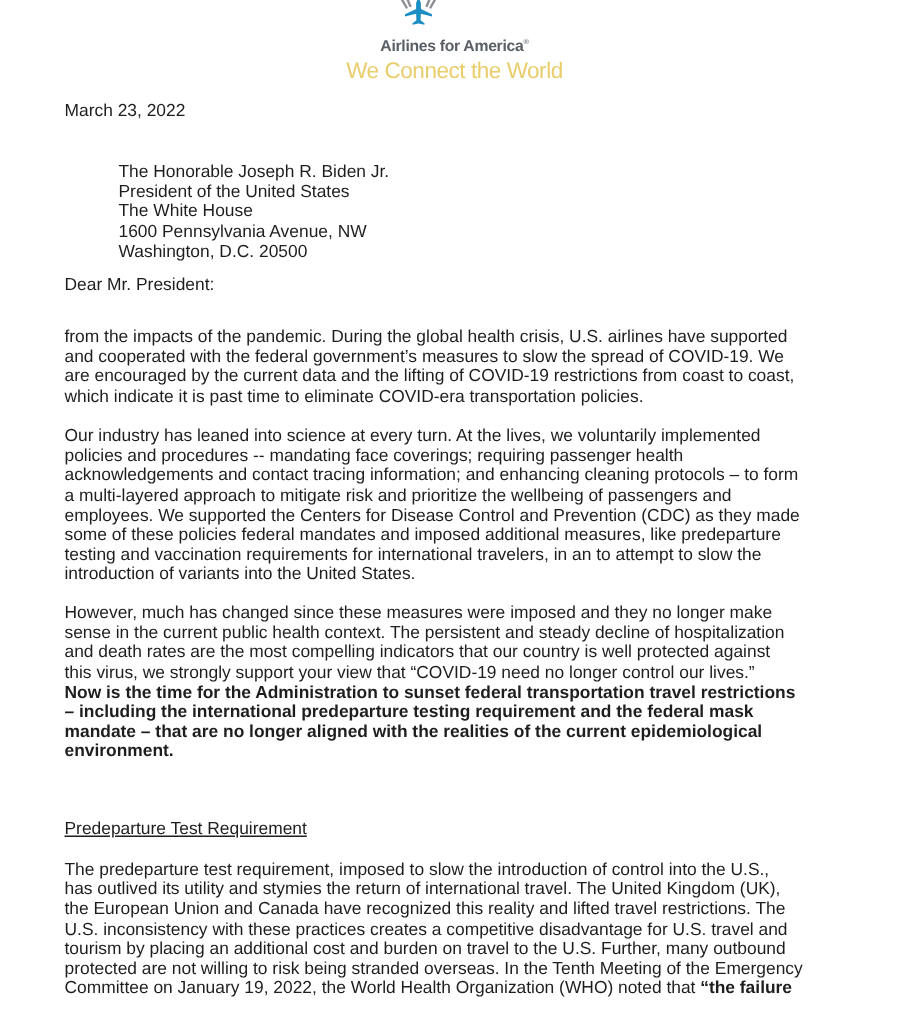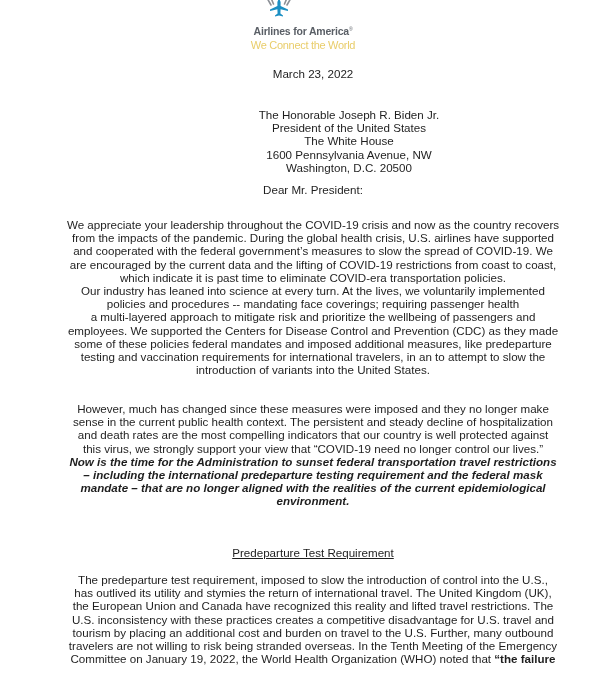--- a/index.html
+++ b/index.html
@@ -52,41 +52,40 @@
     .org-name sup {
       font-size: 5px;
       font-weight: normal;
     }
     .tagline {
       position: absolute;
       left: 0;
       width: 606px;
       top: 39px;
       text-align: center;
-      font-size: 11px;
+      font-size: 15px;
       color: #e9cd6a;
       letter-spacing: -0.3px;
     }
     .body-text {
       position: absolute;
       left: 43px;
       width: 540px;
       font-size: 11.6px;
       line-height: 13.2px;
       color: #1e1e1e;
-      text-align: center;
     }
     .date { top: 67px; }
     .address { top: 108px; margin-left: 36px; }
     .address div { white-space: nowrap; }
     .salutation { top: 183px; }
     .p1 { top: 218px; }
     .p2 { top: 284px; }
     .p3 { top: 402px; }
-    .bold-line { font-weight: bold; font-style: italic; }
+    .bold-line { font-weight: bold; }
     .section-heading {
       top: 546px;
       font-weight: normal;
       text-decoration: underline;
     }
     .p4 { top: 573px; }
     .line { white-space: nowrap; display: block; }
     .b { font-weight: bold; }
   </style>
 </head>
@@ -114,30 +113,30 @@
     <div>The Honorable Joseph R. Biden Jr.</div>
     <div>President of the United States</div>
     <div>The White House</div>
     <div>1600 Pennsylvania Avenue, NW</div>
     <div>Washington, D.C. 20500</div>
   </div>
 
   <div class="body-text salutation">Dear Mr. President:</div>
 
   <div class="body-text p1">
-    <span class="line">We appreciate your leadership throughout the COVID-19 crisis and now as the country recovers</span>
     <span class="line">from the impacts of the pandemic. During the global health crisis, U.S. airlines have supported</span>
     <span class="line">and cooperated with the federal government’s measures to slow the spread of COVID-19. We</span>
     <span class="line">are encouraged by the current data and the lifting of COVID-19 restrictions from coast to coast,</span>
     <span class="line">which indicate it is past time to eliminate COVID-era transportation policies.</span>
   </div>
 
   <div class="body-text p2">
     <span class="line">Our industry has leaned into science at every turn. At the lives, we voluntarily implemented</span>
     <span class="line">policies and procedures -- mandating face coverings; requiring passenger health</span>
+    <span class="line">acknowledgements and contact tracing information; and enhancing cleaning protocols – to form</span>
     <span class="line">a multi-layered approach to mitigate risk and prioritize the wellbeing of passengers and</span>
     <span class="line">employees. We supported the Centers for Disease Control and Prevention (CDC) as they made</span>
     <span class="line">some of these policies federal mandates and imposed additional measures, like predeparture</span>
     <span class="line">testing and vaccination requirements for international travelers, in an to attempt to slow the</span>
     <span class="line">introduction of variants into the United States.</span>
   </div>
 
   <div class="body-text p3">
     <span class="line">However, much has changed since these measures were imposed and they no longer make</span>
     <span class="line">sense in the current public health context. The persistent and steady decline of hospitalization</span>
@@ -150,17 +149,17 @@
   </div>
 
   <div class="body-text section-heading">Predeparture Test Requirement</div>
 
   <div class="body-text p4">
     <span class="line">The predeparture test requirement, imposed to slow the introduction of control into the U.S.,</span>
     <span class="line">has outlived its utility and stymies the return of international travel. The United Kingdom (UK),</span>
     <span class="line">the European Union and Canada have recognized this reality and lifted travel restrictions. The</span>
     <span class="line">U.S. inconsistency with these practices creates a competitive disadvantage for U.S. travel and</span>
     <span class="line">tourism by placing an additional cost and burden on travel to the U.S. Further, many outbound</span>
-    <span class="line">travelers are not willing to risk being stranded overseas. In the Tenth Meeting of the Emergency</span>
+    <span class="line">protected are not willing to risk being stranded overseas. In the Tenth Meeting of the Emergency</span>
     <span class="line"><span>Committee on January 19, 2022, the World Health Organization (WHO) noted that </span><span class="b">“the failure</span></span>
   </div>
 
 </div>
 
 </body></html>

